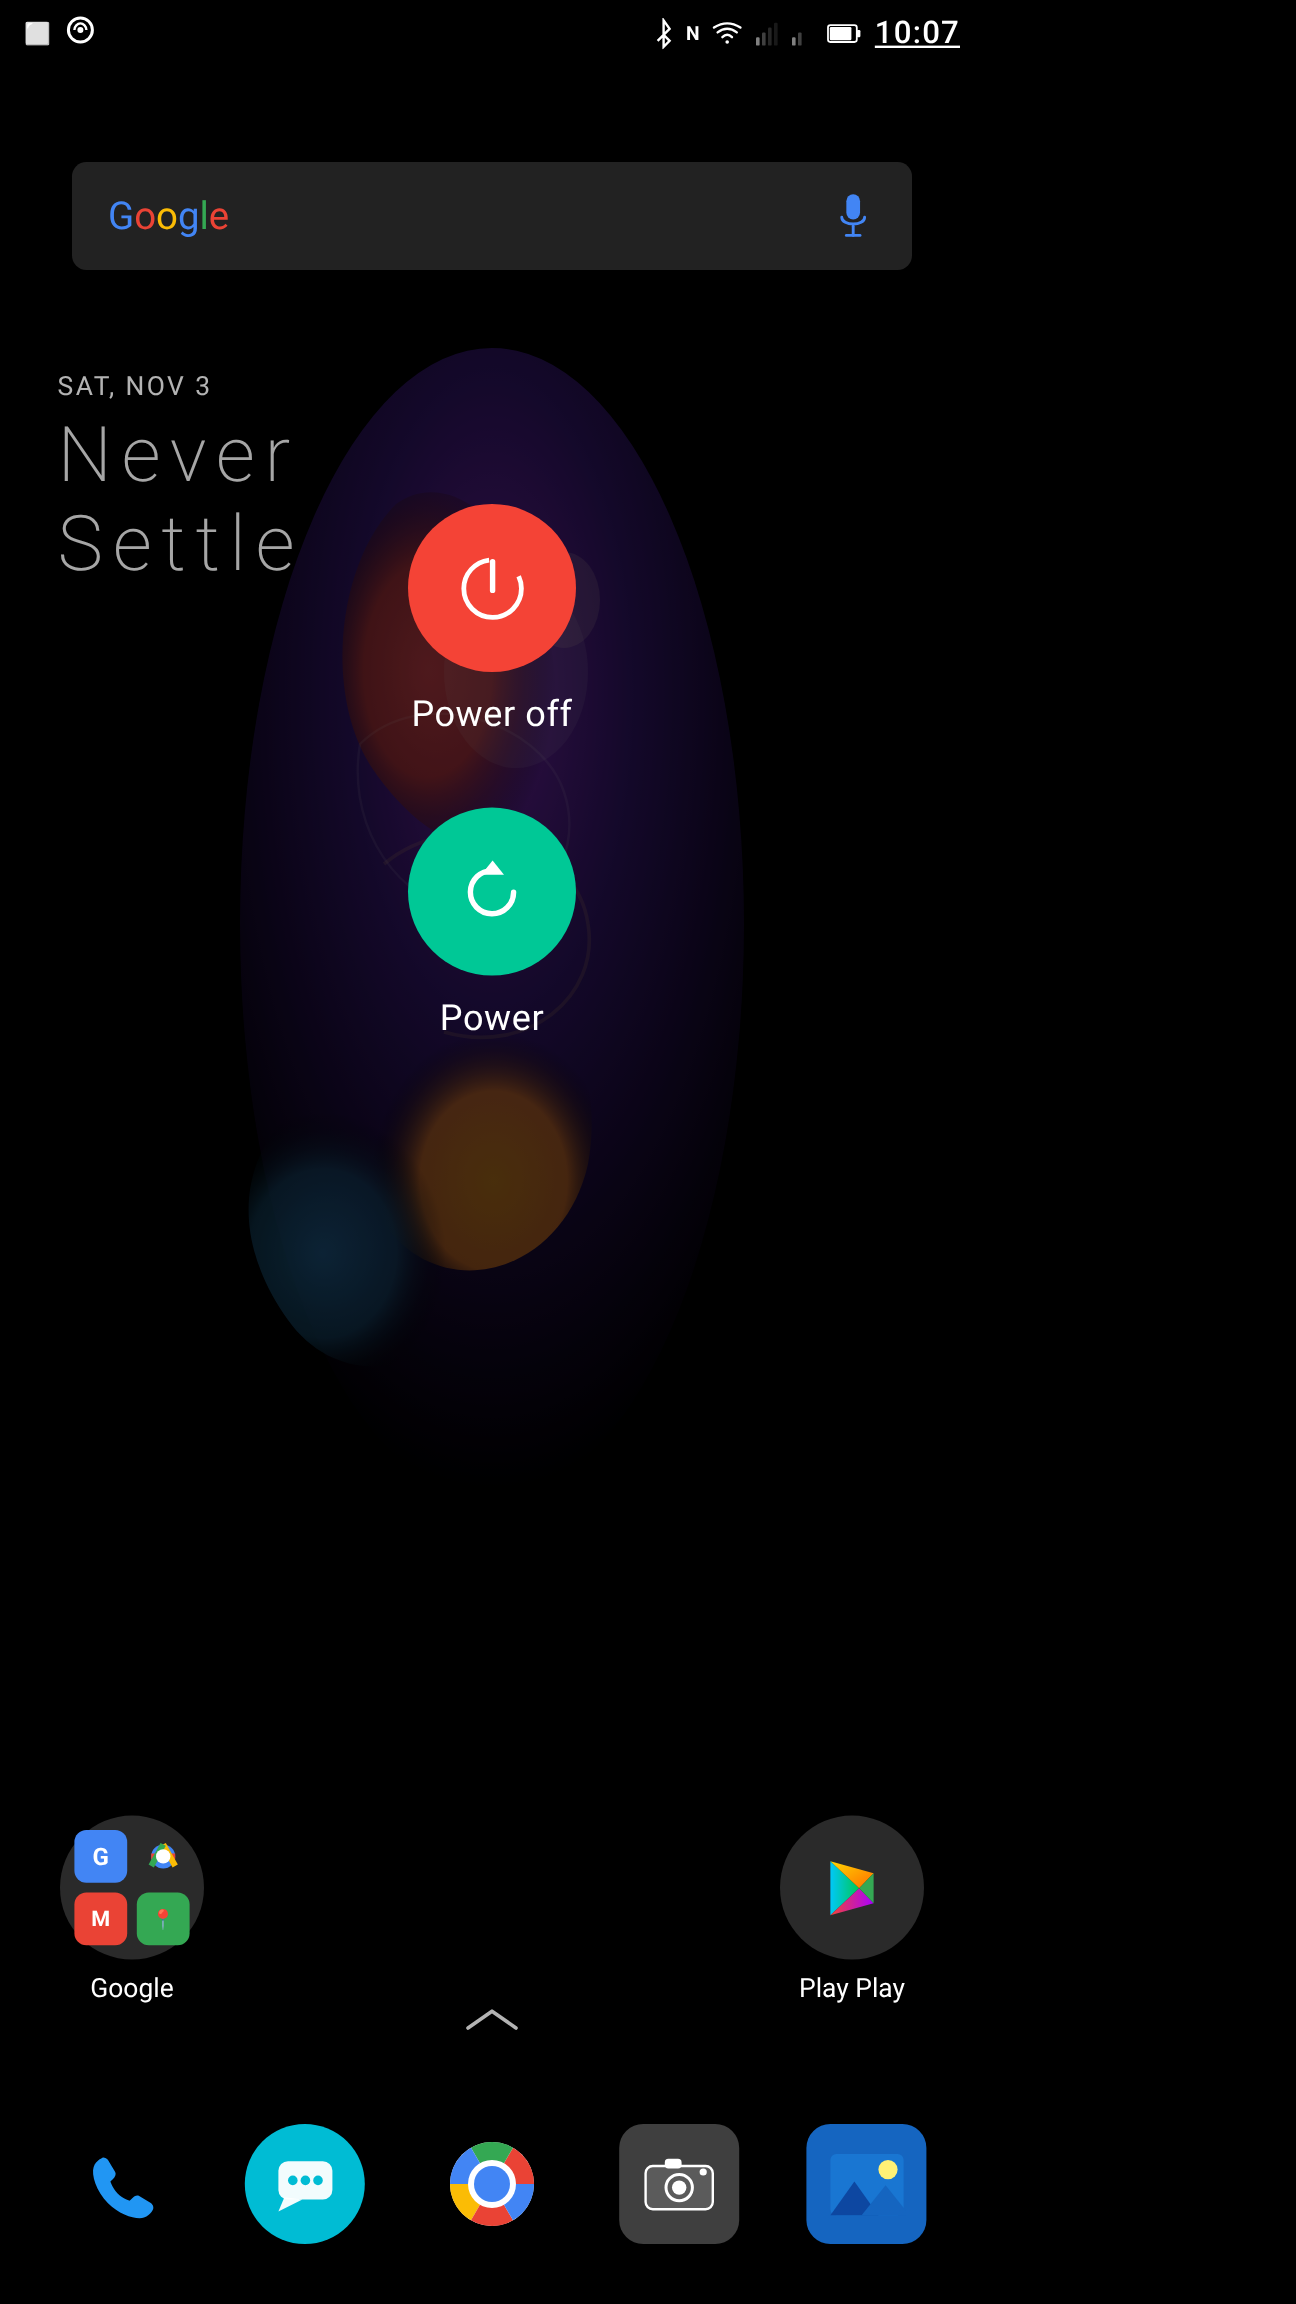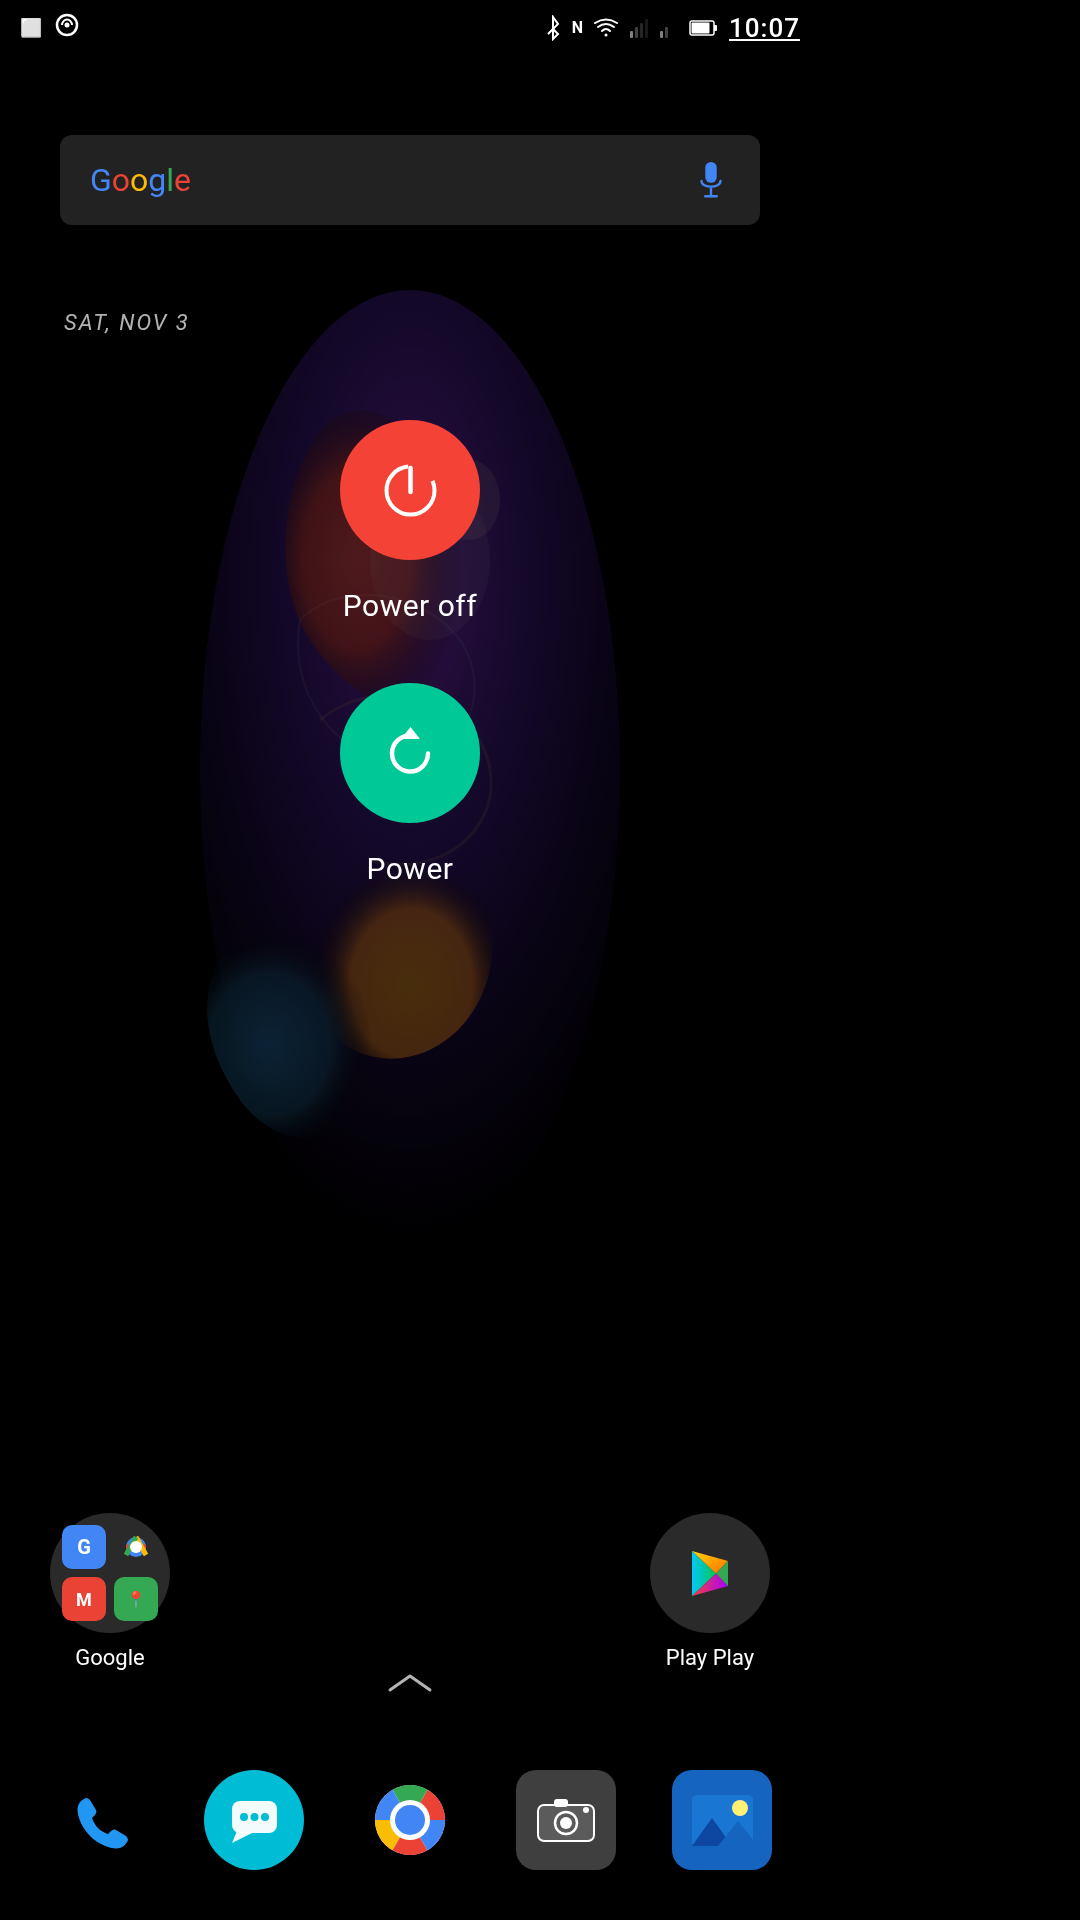--- a/index.html
+++ b/index.html
@@ -115,23 +115,22 @@
       height: 38px;
       display: flex;
       align-items: center;
       justify-content: center;
     }
 
     
     .date-area {
       position: absolute;
       top: 310px;
-      left: 64px;
+      left: 48px;
       z-index: 5;
-      font-style: italic;
     }
 
     .date-text {
       color: rgba(255,255,255,0.7);
       font-size: 22px;
       letter-spacing: 2px;
       font-weight: 400;
       margin-bottom: 8px;
     }
 
@@ -171,21 +170,21 @@
     }
 
     .power-btn-circle.green {
       background: #00C896;
     }
 
     .power-label {
       color: #fff;
       font-size: 30px;
       font-weight: 400;
-      margin-top: 28px;
+      margin-top: 18px;
       margin-bottom: 60px;
       letter-spacing: 0.5px;
     }
 
     
     .home-apps {
       position: absolute;
       bottom: 250px;
       left: 0; right: 0;
       display: flex;
@@ -391,20 +390,24 @@
       <rect x="8" y="2" width="12" height="22" rx="6" fill="#4285F4"></rect>
       <path d="M4,22 C4,30 24,30 24,22" stroke="#4285F4" stroke-width="2.5" fill="none" stroke-linecap="round"></path>
       <line x1="14" y1="30" x2="14" y2="38" stroke="#4285F4" stroke-width="2.5" stroke-linecap="round"></line>
       <line x1="8" y1="38" x2="20" y2="38" stroke="#4285F4" stroke-width="2.5" stroke-linecap="round"></line>
     </svg>
   </div>
 </div>
 
 <div class="date-area">
   <div class="date-text">SAT, NOV 3</div>
+  <div class="never-settle">
+    <div>Never</div>
+    <div>Settle</div>
+  </div>
 </div>
 
 <div class="power-menu">
 
   <div class="power-btn-circle red">
     <svg width="65" height="65" viewBox="0 0 65 65" fill="none" xmlns="http://www.w3.org/2000/svg">
       <circle cx="32.5" cy="32.5" r="24" stroke="white" stroke-width="4" fill="none" stroke-dasharray="110 30"></circle>
       <line x1="32.5" y1="10" x2="32.5" y2="34" stroke="white" stroke-width="4.5" stroke-linecap="round"></line>
     </svg>
   </div>

